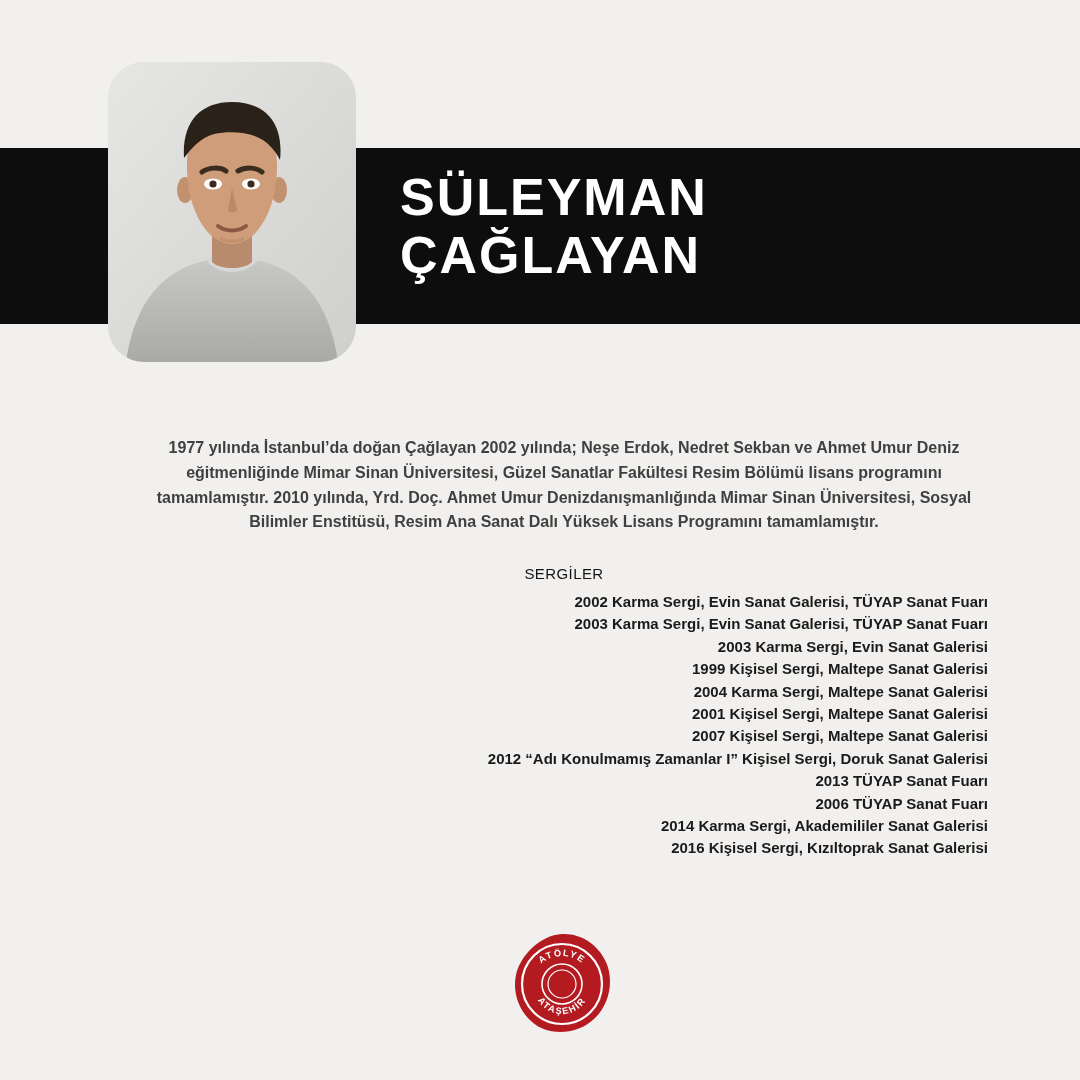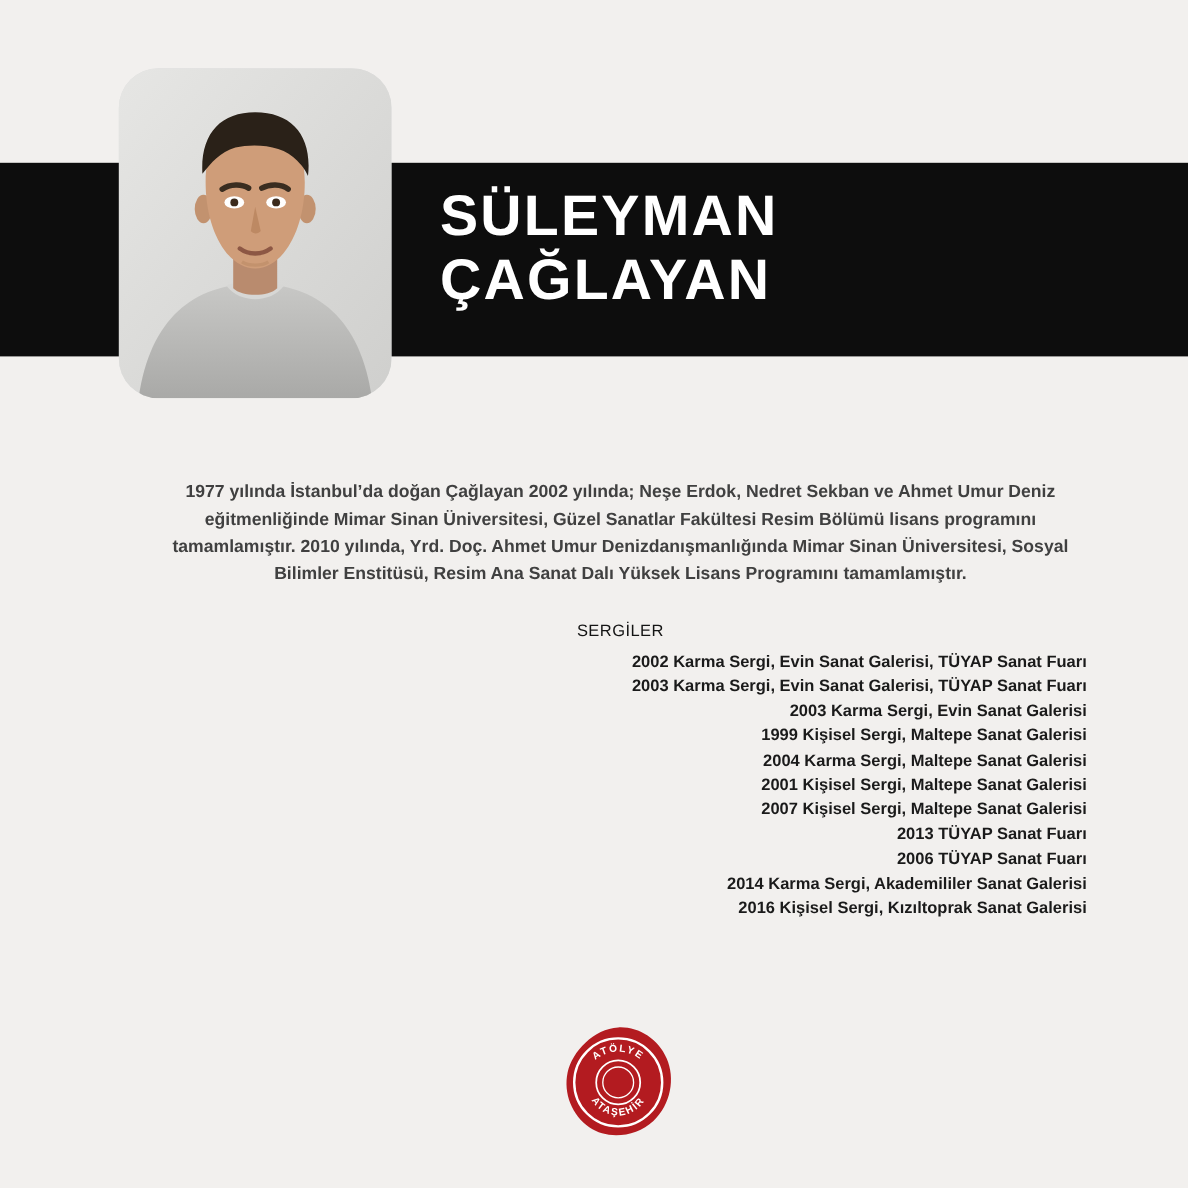--- a/index.html
+++ b/index.html
@@ -159,20 +159,21 @@
 <section class="exhibitions">
   <h2>SERGİLER</h2>
   <ul>
     <li>2002 Karma Sergi, Evin Sanat Galerisi, TÜYAP Sanat Fuarı</li>
     <li>2003 Karma Sergi, Evin Sanat Galerisi, TÜYAP Sanat Fuarı</li>
     <li>2003 Karma Sergi, Evin Sanat Galerisi</li>
     <li>1999 Kişisel Sergi, Maltepe Sanat Galerisi</li>
     <li>2004 Karma Sergi, Maltepe Sanat Galerisi</li>
     <li>2001 Kişisel Sergi, Maltepe Sanat Galerisi</li>
     <li>2007 Kişisel Sergi, Maltepe Sanat Galerisi</li>
+    <li>2012 “Adı Konulmamış Zamanlar I” Kişisel Sergi, Doruk Sanat Galerisi</li>
     <li>2013 TÜYAP Sanat Fuarı</li>
     <li>2006 TÜYAP Sanat Fuarı</li>
     <li>2014 Karma Sergi, Akademililer Sanat Galerisi</li>
     <li>2016 Kişisel Sergi, Kızıltoprak Sanat Galerisi</li>
   </ul>
 </section>
 
 <div class="logo">
   <svg viewBox="0 0 108 108">
     <defs>

